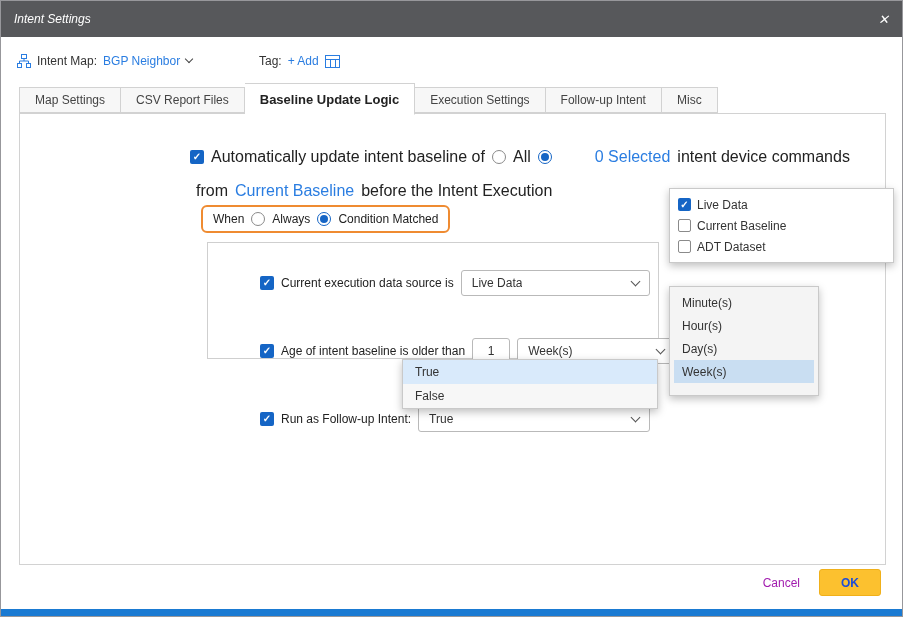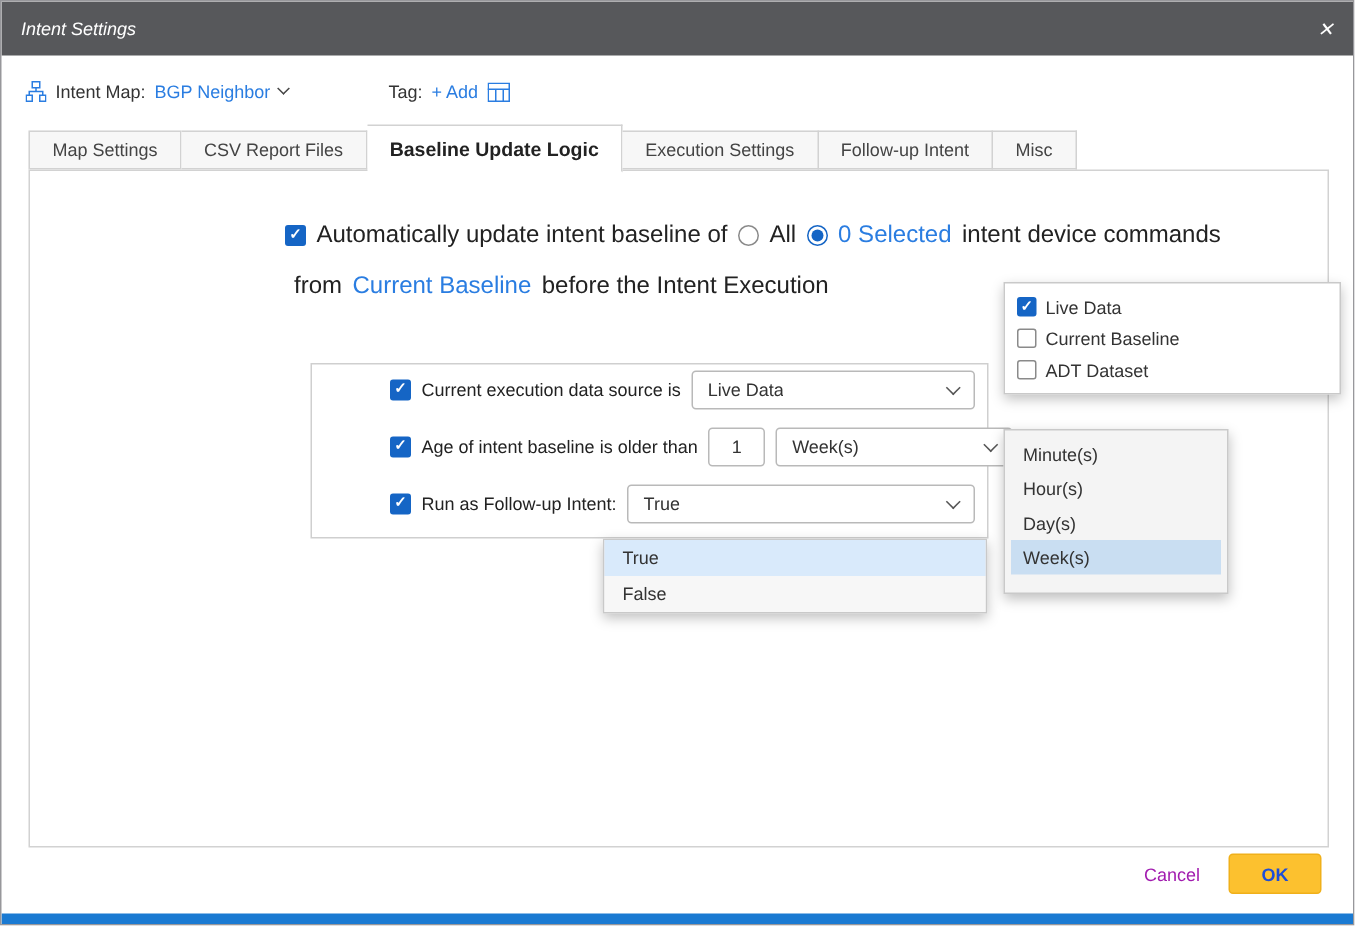--- a/index.html
+++ b/index.html
@@ -12,21 +12,21 @@
   
   .titlebar { position:absolute; top:0; left:0; right:0; height:36px; background:#57585b;
               color:#fff; display:flex; align-items:center; padding:0 13px; font-size:12px;font-style:italic; }
   .titlebar .close { margin-left:auto; font-size:13px; cursor:pointer; line-height:1; }
 
   
   .subrow { position:absolute; top:48px; height:24px; display:flex; align-items:center;
             gap:6px; font-size:12px; color:#333;text-align:center; }
   .subrow.map { left:16px; }
   .subrow.tag { left:258px; }
-  .blue { color:#2a7de1; }
+  .blue { color:#2a7de1;margin-left:36px; }
   .link { color:#2a7de1; cursor:pointer; }
   .caret-dark { width:6px; height:6px; border-right:1.5px solid #444; border-bottom:1.5px solid #444;
                 transform:rotate(45deg); margin-top:-4px; display:inline-block; }
 
   
   .tabs { position:absolute; left:18px; top:84px; height:28px; display:flex; align-items:flex-end; z-index:3; }
   .tab { height:26px; display:flex; align-items:center; justify-content:center; padding:0 15px;
          background:#f7f7f7; border:1px solid #d2d2d2; border-left:none; font-size:12px; color:#444; cursor:pointer; white-space:nowrap; }
   .tab:first-child { border-left:1px solid #d2d2d2; }
   .tab.active { height:32px; background:#fff; border-bottom:1px solid #fff; margin-bottom:-2px;
@@ -61,22 +61,22 @@
   .select .caret { margin-left:8px; width:7px; height:7px; border-right:1.5px solid #555;
                    border-bottom:1.5px solid #555; transform:rotate(45deg); margin-top:-4px; flex:0 0 auto; }
   .select .val { overflow:hidden; }
   .select .spacer { flex:1; }
 
   .num-input { width:38px; height:26px; border:1px solid #b9b9b9; border-radius:3px;
                text-align:center; font-size:12px; color:#333; }
 
   
   .cond-panel { position:absolute; left:187px; top:128px; width:452px; height:117px;
-                border:1px solid #cfcfcf; background:#fff; padding:4px 8px 9px 52px;
-                display:flex; flex-direction:column; justify-content:space-between; }
+                border:1px solid #cfcfcf; background:#fff; padding:27px 8px 9px 52px;
+                display:flex; flex-direction:column; justify-content:space-between;gap:42px; }
   .cond-row { display:flex; align-items:center; gap:7px; font-size:12px; color:#222; white-space:nowrap; }
   .sel-ds { margin-left:auto; width:210px; }
   .grp-age { margin-left:auto; display:flex; align-items:center; gap:7px; }
   .sel-unit { width:158px; }
   .sel-fu { margin-left:auto; width:256px; }
 
   
   .menu { position:absolute; border:1px solid #c9c9c9; background:#fff; font-size:12px; color:#333;
           box-shadow:0 3px 8px rgba(0,0,0,.25); z-index:5; }
   .mi { display:flex; align-items:center; cursor:pointer; }
@@ -154,20 +154,27 @@
       <span class="blue">0 Selected</span>
       <span>intent device commands</span>
     </div>
 
     <div class="trow row2">
       <span>from</span>
       <span class="link">Current Baseline</span>
       <span>before the Intent Execution</span>
     </div>
 
+    <div class="when-row">
+      <span>When</span>
+      <span class="radio"></span>
+      <span>Always</span>
+      <span class="radio selected"></span>
+      <span>Condition Matched</span>
+    </div>
 
     <div class="cond-panel">
 
       <div class="cond-row">
         <span class="cb checked"></span>
         <span>Current execution data source is</span>
         <div class="select sel-ds">
           <span class="val">Live Data</span>
           <span class="spacer"></span>
           <span class="caret"></span>

